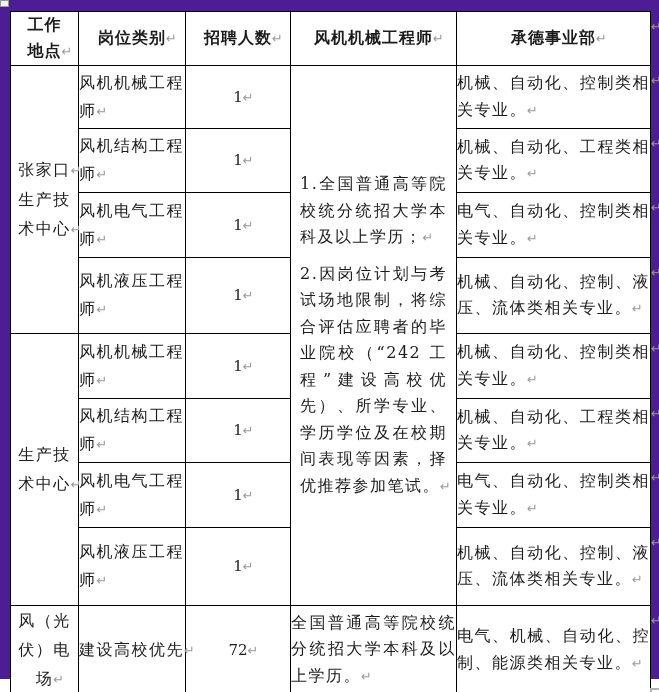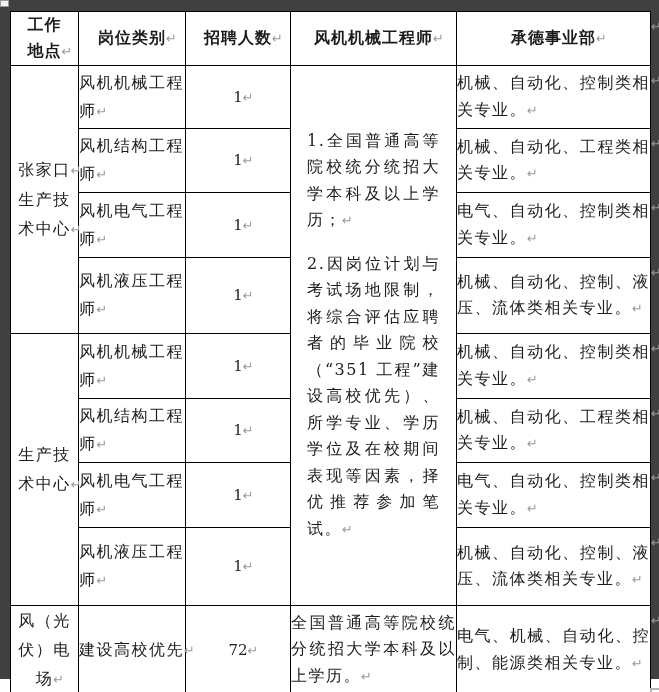--- a/index.html
+++ b/index.html
@@ -1,21 +1,21 @@
 <!DOCTYPE html>
 <html><head>
 <meta charset="utf-8">
 <style>
   html,body { margin:0; padding:0; background:#ffffff; }
   body {
     width:659px; height:692px; overflow:hidden;
     font-family:"DejaVu Serif","Liberation Serif",serif;
     color:#1c1c1c;
   }
-  .canvas { position:relative; width:659px; height:679px; background:#404040; }
+  .canvas { position:relative; width:659px; height:679px; background:#4c1d95; }
 
   
   .move-handle {
     position:absolute; left:0px; top:0px; width:9px; height:7px;
     border:1px solid #9a9a9a; background:#f2f2f2; box-sizing:border-box;
   }
   .resize-handle {
     position:absolute; left:650px; top:688px; width:9px; height:9px;
     border-top:2px solid #b3b3b3; border-left:2px solid #b3b3b3; background:#fff;
     box-sizing:border-box;
@@ -31,21 +31,21 @@
     letter-spacing:1px; line-height:26px;
   }
   .hwrap { width:42px; margin:0 auto; }
 
   .cell-loc   { text-align:center; font-size:16px; letter-spacing:1.5px; line-height:29px; padding:0 5px; }
   .cell-loc p { margin:0; }
   .cell-cat   { font-size:16px; letter-spacing:1.5px; line-height:28px; padding:0 7px; }
   .cell-count { text-align:center; font-size:15px; letter-spacing:0; line-height:20px; }
   .cell-edu   { font-size:16px; letter-spacing:1.5px; line-height:26.5px; padding:0 7px;
                 text-align:justify; }
-  .cell-edu p { margin:16px; }
+  .cell-edu p { margin:9px; }
   .cell-major { font-size:16px; letter-spacing:1.5px; line-height:26.5px; padding:0 6px;
                 text-align:justify; }
 
   
   .pmark {
     display:inline-block; width:0; overflow:visible;
     color:#9a9a9a; font-family:"DejaVu Sans","Liberation Sans",sans-serif;
     font-size:13px; font-weight:normal; letter-spacing:0; vertical-align:baseline;
   }
   
@@ -83,21 +83,21 @@
 
     <tr style="height:63px">
       <td class="cell-loc" rowspan="4">
         <p><span>张家口</span><span class="pmark">↵</span></p>
         <p><span>生产技术中心</span><span class="pmark">↵</span></p>
       </td>
       <td class="cell-cat"><span>风机机械工程师</span><span class="pmark">↵</span></td>
       <td class="cell-count"><span>1</span><span class="pmark">↵</span></td>
       <td class="cell-edu" rowspan="8">
         <p><span>1.全国普通高等院校统分统招大学本科及以上学历；</span><span class="pmark">↵</span></p>
-        <p><span>2.因岗位计划与考试场地限制，将综合评估应聘者的毕业院校（“351 工程”建设高校优先）、所学专业、学历学位及在校期间表现等因素，择优推荐参加笔试。</span><span class="pmark">↵</span></p>
+        <p><span>2.因岗位计划与考试场地限制，将综合评估应聘者的毕业院校（“242 工程”建设高校优先）、所学专业、学历学位及在校期间表现等因素，择优推荐参加笔试。</span><span class="pmark">↵</span></p>
       </td>
       <td class="cell-major"><span>机械、自动化、控制类相关专业。</span><span class="pmark">↵</span></td>
     </tr>
 
     <tr style="height:64px">
       <td class="cell-cat"><span>风机结构工程师</span><span class="pmark">↵</span></td>
       <td class="cell-count"><span>1</span><span class="pmark">↵</span></td>
       <td class="cell-major"><span>机械、自动化、工程类相关专业。</span><span class="pmark">↵</span></td>
     </tr>
 

